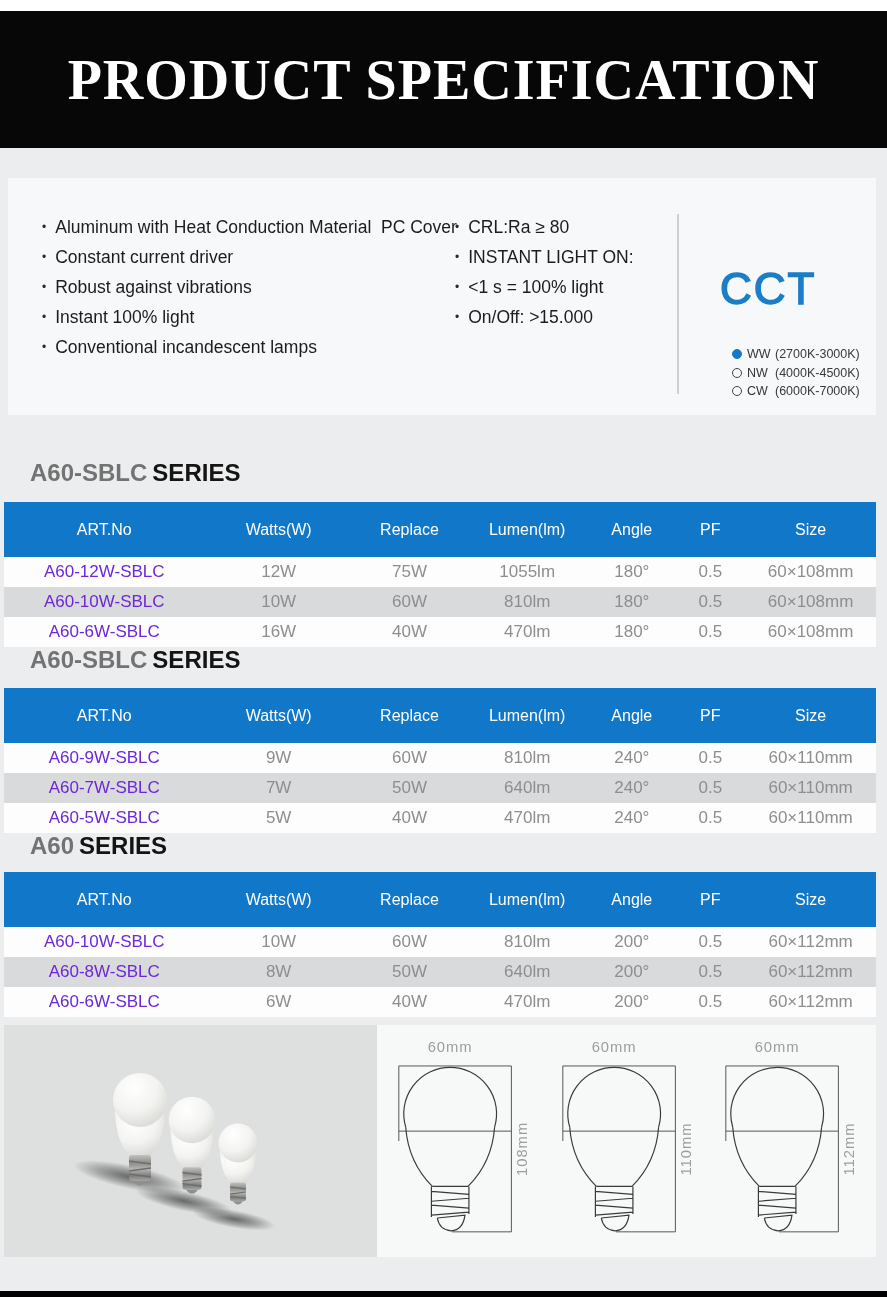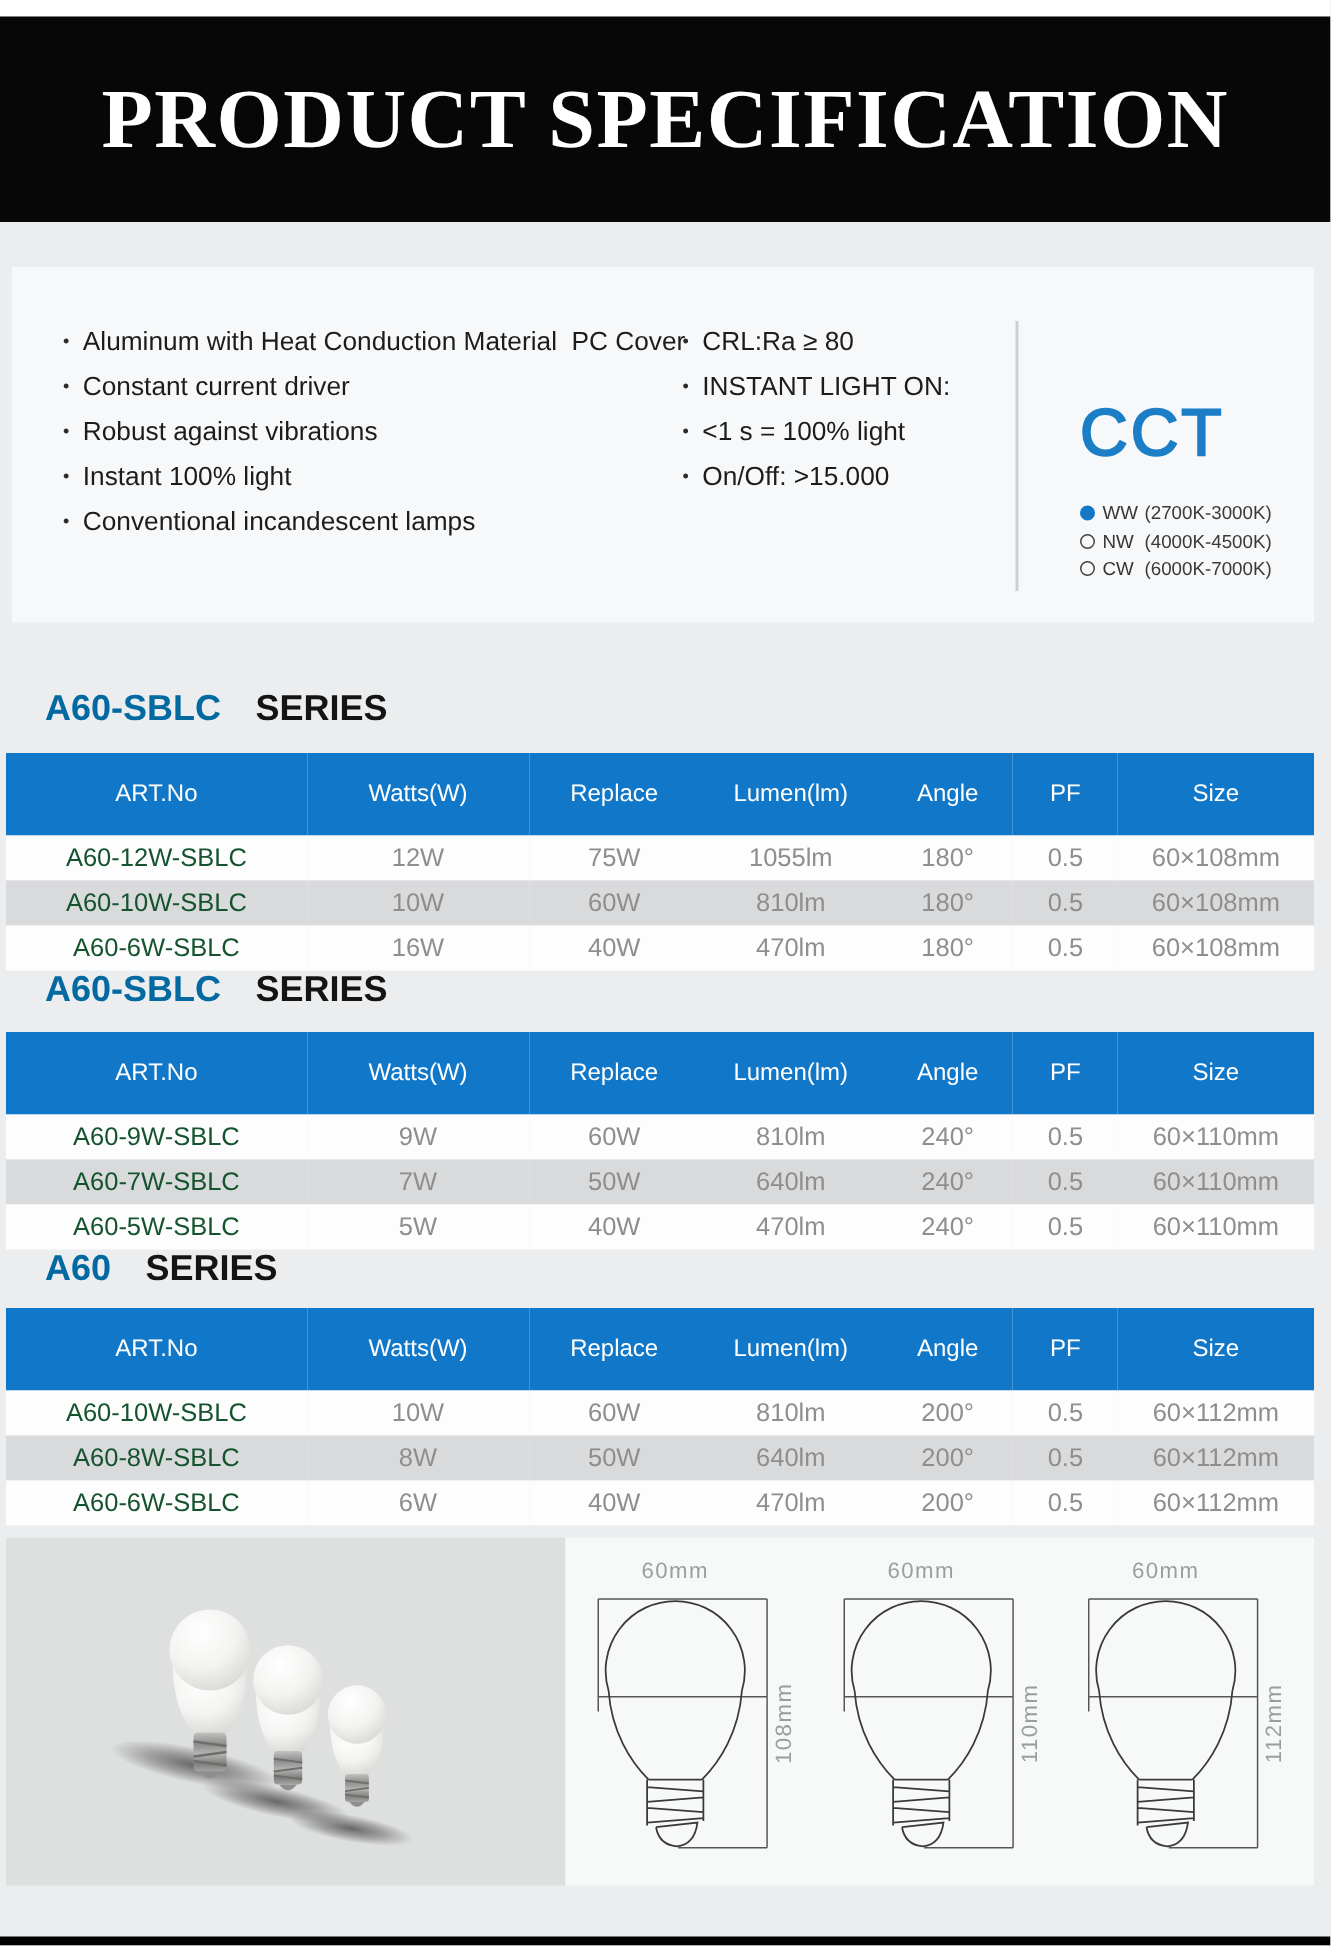--- a/index.html
+++ b/index.html
@@ -22,38 +22,38 @@
   ul.feat li{height:30px;line-height:30px;white-space:pre}
   ul.feat li::before{content:"\2022";font-size:12px;vertical-align:2px;margin-right:9px;color:#2a2a2a}
   ul.feat.left{left:34px}
   ul.feat.right{left:447px}
   .v-divider{position:absolute;left:669px;top:36px;width:2px;height:180px;background:#cdd0d1}
   .cct-title{
     position:absolute;left:712px;top:86px;margin:0;
     font-size:44px;font-weight:400;color:#1b7ec6;letter-spacing:2px;
     -webkit-text-stroke:1.5px #1b7ec6;
   }
-  ul.cct-options{list-style:none;margin:0;padding:0;position:absolute;left:712px;top:155px;font-size:12.5px;color:#353535}
+  ul.cct-options{list-style:none;margin:12px;padding:0;position:absolute;left:712px;top:155px;font-size:12.5px;color:#353535}
   ul.cct-options li{height:18.5px;display:flex;align-items:center}
   .radio{width:10px;height:10px;border-radius:50%;border:1.6px solid #444;box-sizing:border-box;margin-right:5px;background:#f7f8f9;flex:0 0 auto}
   .radio.filled{background:#1478c8;border-color:#1478c8}
   .cct-lbl{width:28px}
   .cct-range{color:#3a3a3a}
   
   .tbl-heading{position:absolute;left:30px;margin:0;font-size:24px;font-weight:700;color:#141414}
-  .tbl-heading .hl{color:#0369a1;margin-right:23px}
+  .tbl-heading .hl{color:#737373;margin-right:5px}
   .h-1{top:459px}.h-2{top:646px}.h-3{top:832px}
   
   table.spec-table{position:absolute;left:4px;width:872px;border-collapse:collapse;table-layout:fixed}
   .t-1{top:502px}.t-2{top:688px}.t-3{top:872px}
   table.spec-table th{background:#1177c8;color:#ffffff;font-weight:400;font-size:16px;height:25px;padding:15px;text-align:center}
   table.spec-table td{height:30px;padding:0;text-align:center;font-size:17px;color:#8e8e8e}
   table.spec-table tbody tr:nth-child(odd){background:#fdfdfe}
   table.spec-table tbody tr:nth-child(even){background:#d9dadb}
-  table.spec-table td.art{color:#14532d}
+  table.spec-table td.art{color:#6d28d9}
   
   .photo-panel{position:absolute;left:4px;top:1025px;width:373px;height:232px;background:#dedfdf}
   .diagram-panel{
     position:absolute;left:377px;top:1025px;width:499px;height:232px;background:#f7f8f8;
     display:flex;justify-content:space-evenly;align-items:center;
   }
   svg.diagram{width:156px;height:212px}
   .dim-label{fill:#999fa1;font-size:15px;letter-spacing:1px;font-family:"Liberation Sans",sans-serif}
   .dim-line{stroke:#555;stroke-width:1;fill:none}
   .bulb-line{stroke:#3a3a3a;stroke-width:1.2;fill:none}

